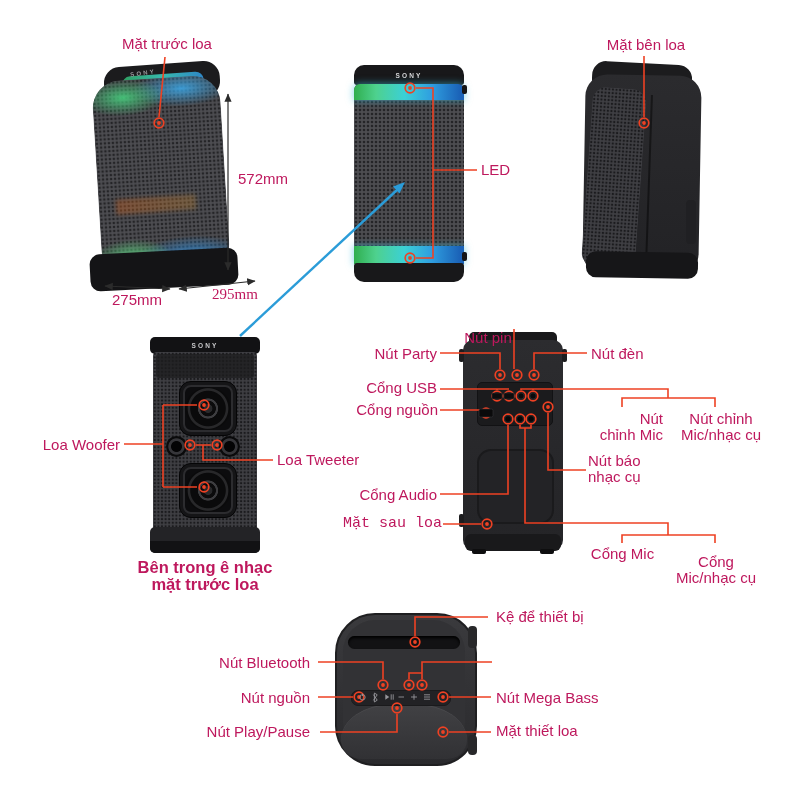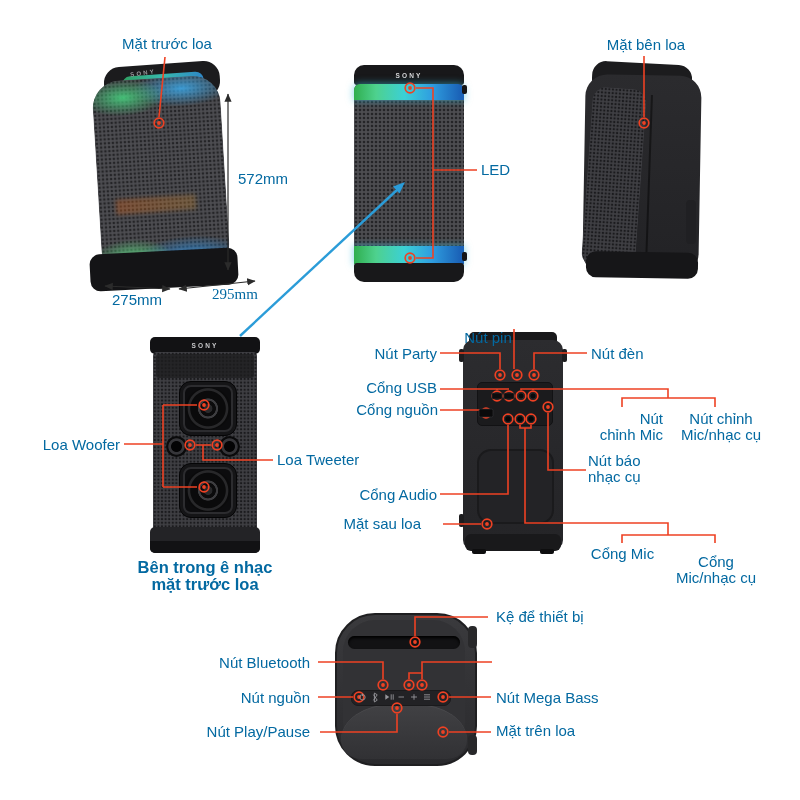--- a/index.html
+++ b/index.html
@@ -1,19 +1,19 @@
 <!DOCTYPE html>
 <html><head>
 <meta charset="utf-8">
 <style>
   html,body{margin:0;padding:0;background:#fff;}
   #canvas{position:relative;width:800px;height:800px;background:#fff;overflow:hidden;
           font-family:"Liberation Sans",sans-serif;color:#1c1c1e;}
   .abs{position:absolute;}
-  .lbl{position:absolute;font-size:15px;line-height:16px;color:#0369a1;white-space:nowrap;}
+  .lbl{position:absolute;font-size:15px;line-height:16px;color:#be185d;white-space:nowrap;}
   .ctr{text-align:center;}
   .rgt{text-align:right;}
   .cap{font-weight:bold;font-size:16.5px;line-height:17px;white-space:normal;}
   .brand{position:absolute;color:#d6d6d8;letter-spacing:2.2px;font-size:6.5px;font-weight:bold;text-align:center;}
   .mesh{background-color:#47474b;
         background-image:radial-gradient(rgba(8,8,10,.55) 26%,transparent 32%),
                          radial-gradient(rgba(130,130,138,.20) 22%,transparent 28%);
         background-size:4px 4px,4px 4px;background-position:0 0,2px 2px;}
   .mesh2{background-color:#3a3a3e;
         background-image:radial-gradient(rgba(6,6,8,.6) 26%,transparent 32%),
@@ -282,27 +282,27 @@
   </div>
   <div class="lbl ctr" style="left:671px;top:411px;width:100px;z-index:6;">
     <div>Nút chỉnh</div>
     <div>Mic/nhạc cụ</div>
   </div>
   <div class="lbl" style="left:588px;top:453px;z-index:6;">
     <div>Nút báo</div>
     <div>nhạc cụ</div>
   </div>
   <div class="lbl rgt" style="left:342px;top:487px;width:95px;z-index:6;">Cổng Audio</div>
-  <div class="lbl rgt" style="left:326px;top:516px;width:95px;z-index:6;">Mặt sau loa</div>
+  <div class="lbl rgt" style="left:343px;top:516px;width:95px;z-index:6;font-family:Liberation Mono, monospace;">Mặt sau loa</div>
   <div class="lbl ctr" style="left:585px;top:546px;width:75px;z-index:6;">Cổng Mic</div>
   <div class="lbl ctr" style="left:666px;top:546px;width:100px;z-index:6;margin-top:8px;">
     <div>Cổng</div>
     <div>Mic/nhạc cụ</div>
   </div>
 
   <div class="lbl" style="left:496px;top:609px;z-index:6;">Kệ để thiết bị</div>
   <div class="lbl" style="left:496px;top:690px;z-index:6;">Nút Mega Bass</div>
-  <div class="lbl" style="left:496px;top:723px;z-index:6;">Mặt trên loa</div>
+  <div class="lbl" style="left:496px;top:723px;z-index:6;">Mặt thiết loa</div>
   <div class="lbl rgt" style="left:190px;top:655px;width:120px;z-index:6;">Nút Bluetooth</div>
   <div class="lbl rgt" style="left:190px;top:690px;width:120px;z-index:6;">Nút nguồn</div>
   <div class="lbl rgt" style="left:180px;top:724px;width:130px;z-index:6;">Nút Play/Pause</div>
 
 </div>
 
 </body></html>

